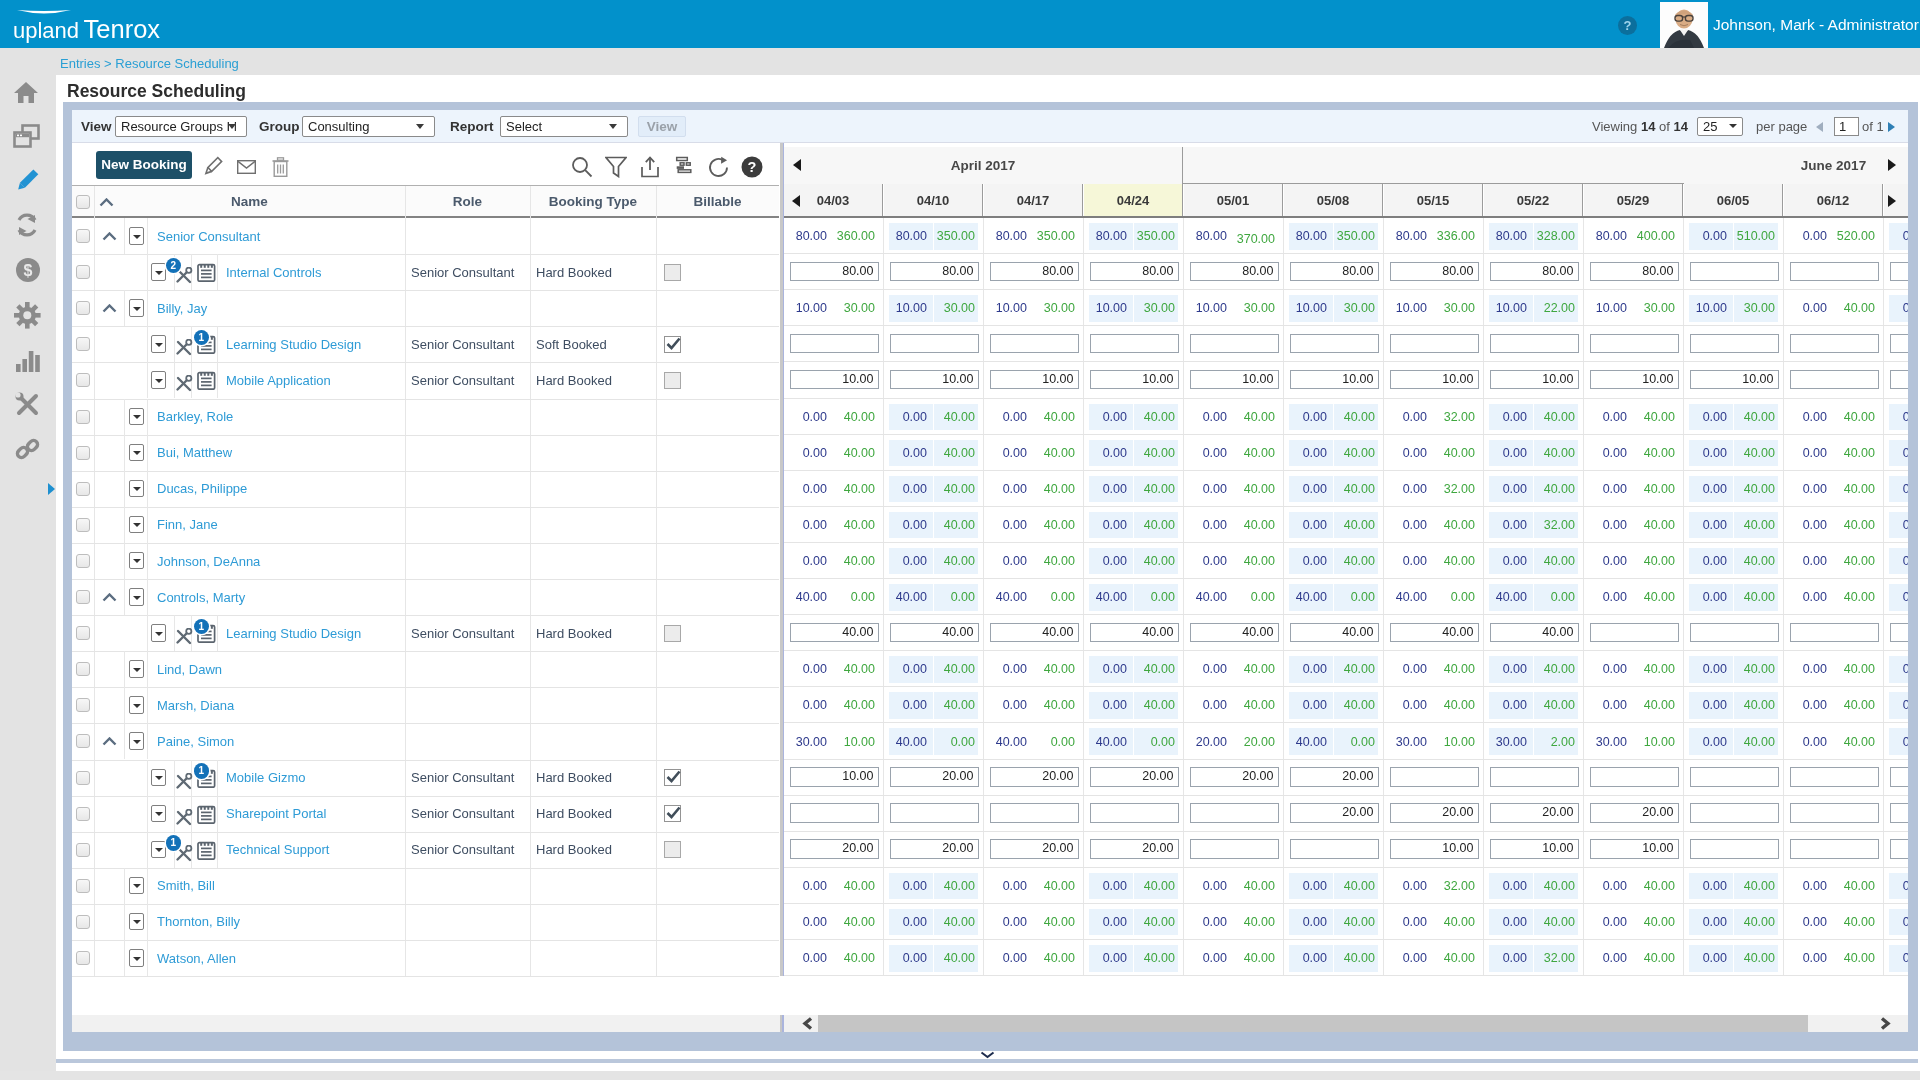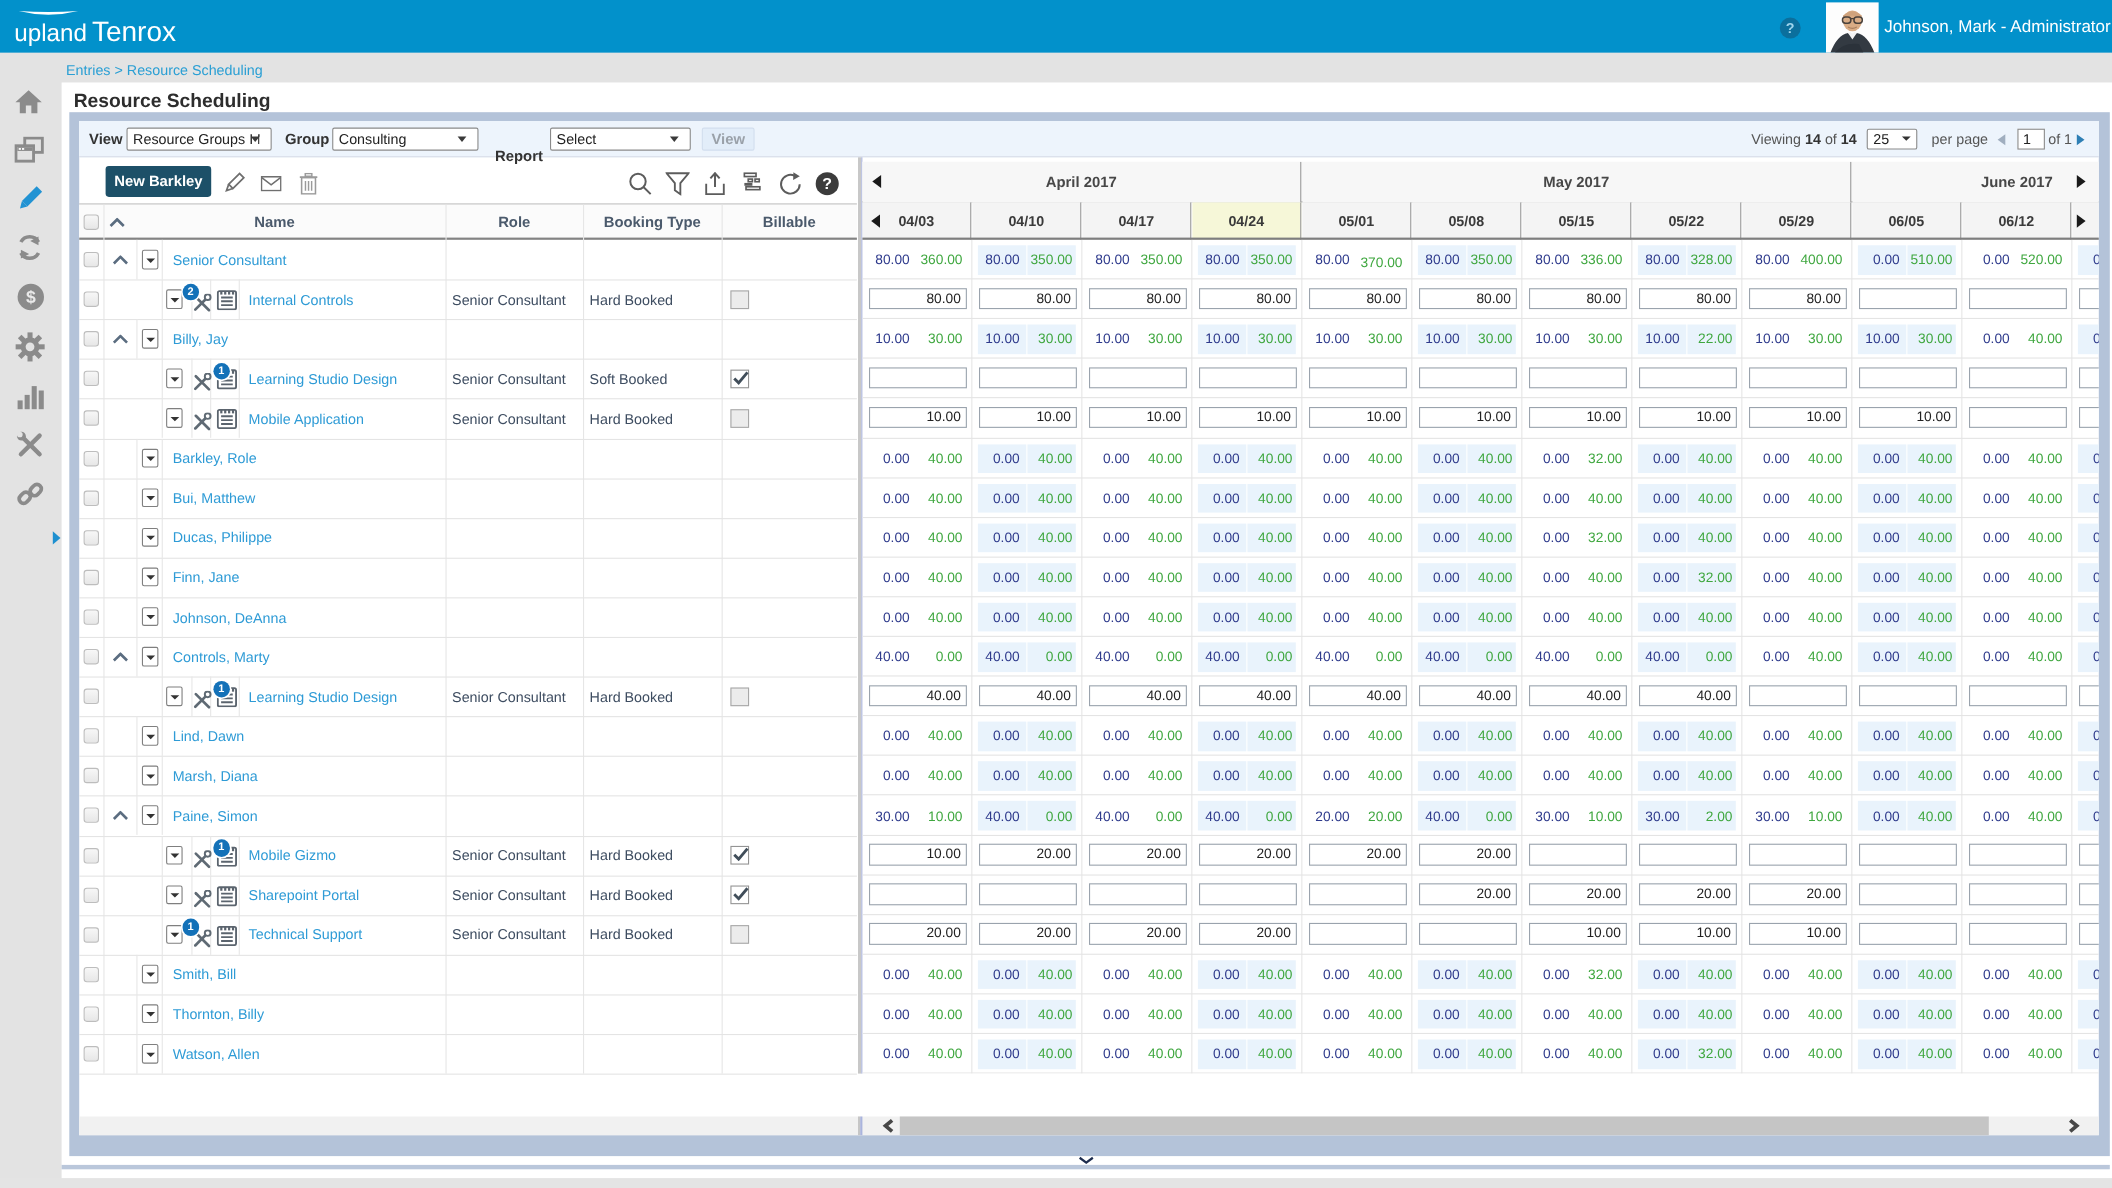--- a/index.html
+++ b/index.html
@@ -111,33 +111,33 @@
 <div class="ab" style="left:67px;top:81px;font-size:17.5px;font-weight:bold;color:#2d2d2d">Resource Scheduling</div>
 <div class="ab" style="left:63px;top:102px;width:1855px;height:949px;background:#b4c3d9"></div>
 <div class="ab" style="left:72px;top:110px;width:1835.5px;height:922px;background:#fff"></div>
 <div class="ab" style="left:72px;top:110px;width:1835.5px;height:33px;background:#edf4fc;border-bottom:1px solid #d8dce8"></div>
 <div class="ab lb" style="left:81px;top:119px">View</div>
 <div class="dd" style="left:115px;top:116px;width:132px"><span style="display:inline-block;width:115px;overflow:hidden;white-space:nowrap">Resource Groups I Man</span></div>
 <div style="position:absolute;left:228px;top:124px;width:0;height:0;border-left:4.5px solid transparent;border-right:4.5px solid transparent;border-top:5px solid #3a3a3a"></div>
 <div class="ab lb" style="left:259px;top:119px">Group</div>
 <div class="dd" style="left:302px;top:116px;width:133px">Consulting</div>
 <div style="position:absolute;left:416px;top:124px;width:0;height:0;border-left:4.5px solid transparent;border-right:4.5px solid transparent;border-top:5px solid #3a3a3a"></div>
-<div class="ab lb" style="left:450px;top:134px">Report</div>
+<div class="ab lb" style="left:450px;top:119px">Report</div>
 <div class="dd" style="left:500px;top:116px;width:128px">Select</div>
 <div style="position:absolute;left:609px;top:124px;width:0;height:0;border-left:4.5px solid transparent;border-right:4.5px solid transparent;border-top:5px solid #3a3a3a"></div>
 <div class="ab" style="left:638px;top:116px;width:48px;height:21px;background:#e2edf9;border:1px solid #d2deee;border-radius:2px;color:#9aa1a9;font-size:13.5px;font-weight:bold;text-align:center;line-height:19px">View</div>
 <div class="ab" style="left:1592px;top:119px;font-size:13px;color:#555">Viewing <b style="color:#333">14</b> of <b style="color:#333">14</b></div>
 <div class="dd" style="left:1697px;top:117px;width:46px;height:19px;line-height:17px">25</div>
 <div style="position:absolute;left:1729px;top:124px;width:0;height:0;border-left:4.0px solid transparent;border-right:4.0px solid transparent;border-top:4.5px solid #333"></div>
 <div class="ab" style="left:1756px;top:119px;font-size:13px;color:#555">per page</div>
 <div style="position:absolute;left:1816px;top:121.5px;width:0;height:0;border-top:5.5px solid transparent;border-bottom:5.5px solid transparent;border-right:7px solid #a0aebf"></div>
 <div class="ab" style="left:1834px;top:117px;width:25px;height:19px;border:1px solid #8a8a8a;background:#fff;font-size:13px;color:#222;padding-left:4px;line-height:17px">1</div>
 <div class="ab" style="left:1862px;top:119px;font-size:13px;color:#555">of 1</div>
 <div style="position:absolute;left:1888px;top:121.5px;width:0;height:0;border-top:5.5px solid transparent;border-bottom:5.5px solid transparent;border-left:7px solid #2e7fb5"></div>
-<div class="ab" style="left:96px;top:151px;width:96px;height:27.5px;background:#1d5068;border-radius:3px;color:#fff;font-size:13.5px;font-weight:bold;text-align:center;line-height:27.5px">New Barkley</div>
+<div class="ab" style="left:96px;top:151px;width:96px;height:27.5px;background:#1d5068;border-radius:3px;color:#fff;font-size:13.5px;font-weight:bold;text-align:center;line-height:27.5px">New Booking</div>
 <svg style="position:absolute;left:202px;top:156px" width="21" height="21" viewBox="0 0 21 21">
     <g transform="rotate(45 10.5 10.5)" fill="none" stroke="#6f6f6f" stroke-width="1.6">
       <rect x="8" y="0.5" width="5.4" height="14"></rect>
       <path d="M8 14.5 L10.7 20 L13.4 14.5"></path>
     </g>
   </svg>
 <svg style="position:absolute;left:237px;top:160px" width="19" height="14" viewBox="0 0 19 14">
     <rect x="0.7" y="0.7" width="17.6" height="12.6" fill="none" stroke="#6f6f6f" stroke-width="1.4"></rect>
     <path d="M1 1.4 L9.5 8 L18 1.4" fill="none" stroke="#6f6f6f" stroke-width="1.4"></path>
   </svg>
@@ -193,21 +193,20 @@
 <div class="ab" style="left:405px;top:186px;width:125px;height:32px;line-height:32px;text-align:center;font-size:13.5px;font-weight:bold;color:#4b5a6c">Role</div>
 <div class="ab" style="left:530px;top:186px;width:126px;height:32px;line-height:32px;text-align:center;font-size:13.5px;font-weight:bold;color:#4b5a6c">Booking Type</div>
 <div class="ab" style="left:656px;top:186px;width:123px;height:32px;line-height:32px;text-align:center;font-size:13.5px;font-weight:bold;color:#4b5a6c">Billable</div>
 <div class="vl" style="left:94px;top:186px;height:790.1px"></div>
 <div class="vl" style="left:405px;top:186px;height:790.1px"></div>
 <div class="vl" style="left:530px;top:186px;height:790.1px"></div>
 <div class="vl" style="left:656px;top:186px;height:790.1px"></div>
 <div class="ab" style="left:784px;top:147px;width:1123.5px;height:37px;background:#f7f7f7;border-bottom:1px solid #9b9b9b"></div>
 <div class="ab" style="left:784px;top:147px;width:1123.5px;height:71px;overflow:hidden">
 <div class="mo" style="left:0;width:399px;border-right:1px solid #9b9b9b">April 2017</div>
-<div class="mo" style="left:400px;width:499px;border-right:1px solid #9b9b9b">May 2017</div>
 <div class="mo" style="left:900px;width:299px">June 2017</div>
 <div class="wk" style="left:0px;top:37px;width:99px">04/03</div>
 <div class="wk" style="left:100px;top:37px;width:99px">04/10</div>
 <div class="wk" style="left:200px;top:37px;width:99px">04/17</div>
 <div class="wk" style="left:300px;top:37px;width:99px;background:#f6f7d8">04/24</div>
 <div class="wk" style="left:400px;top:37px;width:99px">05/01</div>
 <div class="wk" style="left:500px;top:37px;width:99px">05/08</div>
 <div class="wk" style="left:600px;top:37px;width:99px">05/15</div>
 <div class="wk" style="left:700px;top:37px;width:99px">05/22</div>
 <div class="wk" style="left:800px;top:37px;width:99px">05/29</div>

